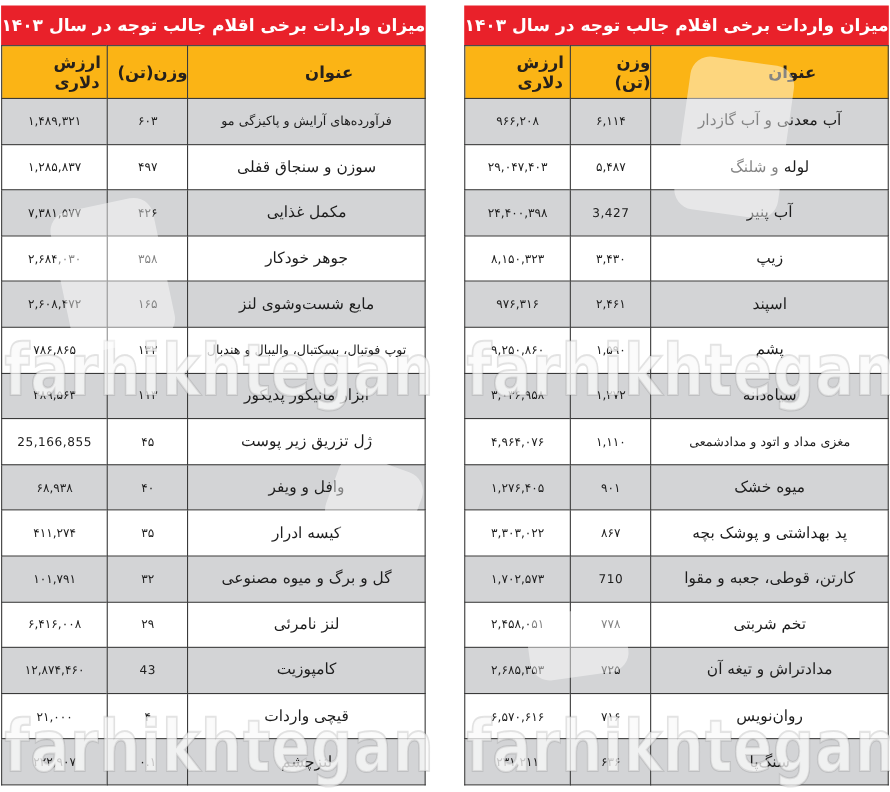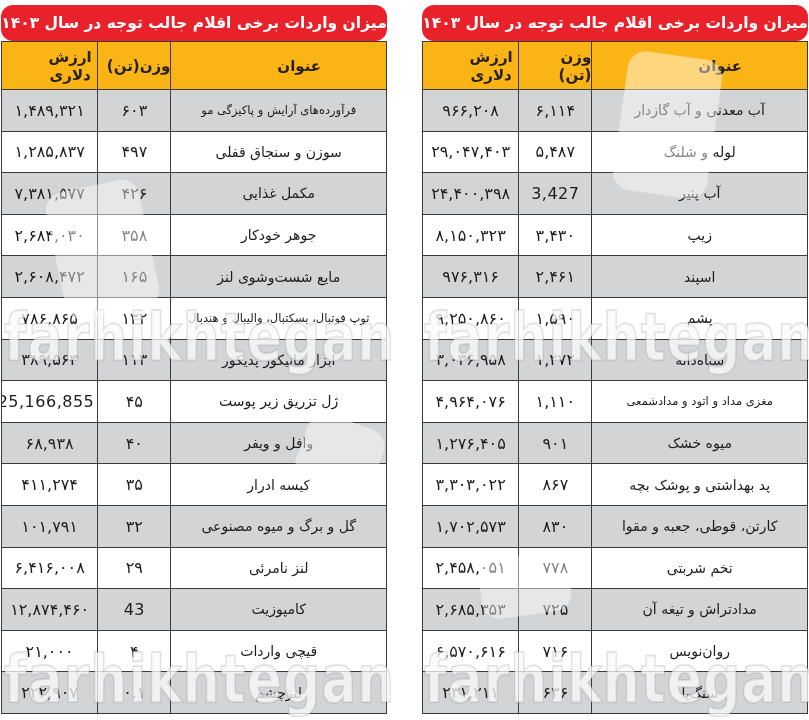--- a/index.html
+++ b/index.html
@@ -4,30 +4,30 @@
 <style>
   * { margin:0; padding:0; box-sizing:border-box; }
   html,body { width:809px; height:720px; background:#ffffff; overflow:hidden;
               font-family:"DejaVu Sans", sans-serif; }
   .stage { position:relative; width:809px; height:720px; }
   .tables-wrap { position:absolute; top:5px; right:1px; left:1px;
                  display:flex; direction:rtl; gap:35px; }
   .tbl-block { width:386px; flex:0 0 386px; }
   .tbl-title { height:36px; background:#e9212a; color:#ffffff;
                display:flex; align-items:center; justify-content:center;
-               font-weight:bold; font-size:15.5px; direction:rtl;border-radius:12px; }
+               font-weight:bold; font-size:15.5px; direction:rtl; }
   table { width:100%; border-collapse:collapse; table-layout:fixed; direction:rtl; }
   th { background:#fbb415; height:48px; border:1px solid #3a3a3a;
        font-size:15px; font-weight:bold; color:#26211c; text-align:center;padding-left:41px; }
   td { height:41.6px; border:1px solid #3a3a3a; text-align:center;
        font-size:14px; color:#1c1c1c; padding:0 3px; overflow:hidden; }
   tbody tr:nth-child(odd)  td { background:#d3d4d6; }
   tbody tr:nth-child(even) td { background:#ffffff; }
   td.sm { font-size:11.5px; }
-  .c-num { font-size:16px; letter-spacing:0.5px;margin-top:32px; }
+  .c-num { font-size:11px; letter-spacing:0.5px;margin-top:32px; }
   
   .wm { position:absolute; z-index:6; pointer-events:none; white-space:nowrap;
         font-weight:bold; font-size:52px; letter-spacing:1px;
         color:rgba(255,255,255,0.72);
         -webkit-text-stroke:1.5px rgba(100,100,100,0.16);
         text-shadow:0 0 1px rgba(120,120,120,0.12);
         transform:scaleY(1.25); transform-origin:top left; }
   .wm1 { left:4px;   top:300px; }
   .wm2 { left:424px; top:300px; }
   .wm3 { left:4px;   top:642px; }
@@ -107,21 +107,21 @@
               <td class="c-num">۹۰۱</td>
               <td class="c-num">۱,۲۷۶,۴۰۵</td>
             </tr>
             <tr>
               <td>پد بهداشتی و پوشک بچه</td>
               <td class="c-num">۸۶۷</td>
               <td class="c-num">۳,۳۰۳,۰۲۲</td>
             </tr>
             <tr>
               <td>کارتن، قوطی، جعبه و مقوا</td>
-              <td class="c-num">۸۳۰</td>
+              <td class="c-num">710</td>
               <td class="c-num">۱,۷۰۲,۵۷۳</td>
             </tr>
             <tr>
               <td>تخم شربتی</td>
               <td class="c-num">۷۷۸</td>
               <td class="c-num">۲,۴۵۸,۰۵۱</td>
             </tr>
             <tr>
               <td>مدادتراش و تیغه آن</td>
               <td class="c-num">۷۲۵</td>

